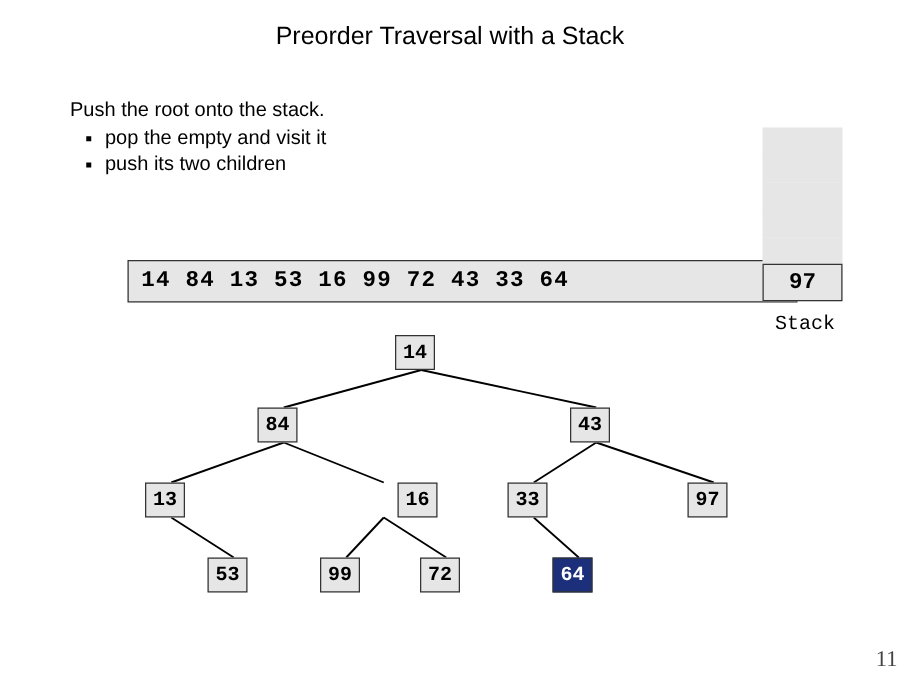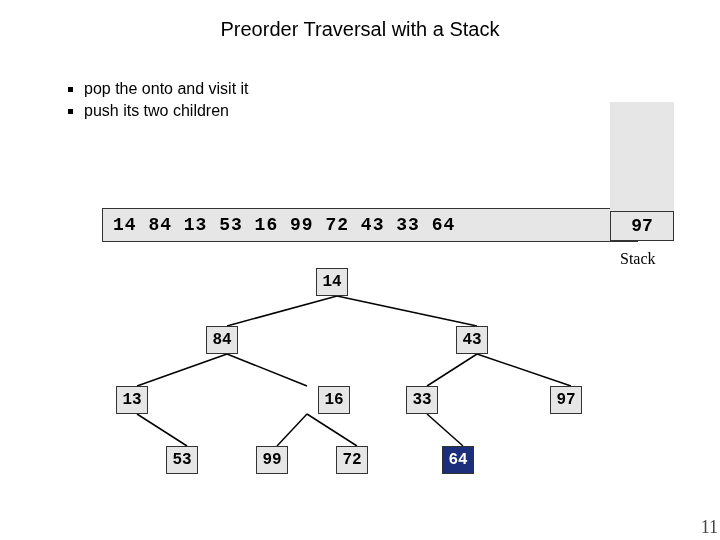--- a/index.html
+++ b/index.html
@@ -66,21 +66,21 @@
     text-align: center;
     height: 30px;
     line-height: 28px;
     margin-top: -1px;
   }
   .stacklabel {
     position: absolute;
     left: 620px;
     top: 250px;
     font-size: 16px;
-    font-family: Liberation Serif, serif;
+    font-family: Liberation Mono, monospace;
   }
   .tree {
     position: absolute;
     left: 56px;
     top: 268px;
     width: 600px;
     height: 240px;
   }
   .tree svg { position: absolute; left: 0; top: 0; }
   .node {
@@ -108,22 +108,23 @@
     font-family: Georgia, serif;
     margin-left: 12px;
   }
 </style>
 </head>
 <body>
 
 <div class="title">Preorder Traversal with a Stack</div>
 
 <div class="algo">
+  <div>Push the root onto the stack.</div>
   <ul>
-    <li>pop the onto and visit it</li>
+    <li>pop the empty and visit it</li>
     <li>push its two children</li>
   </ul>
 </div>
 
 <div class="seqrow">
   <div class="seqbox">14 84 13 53 16 99 72 43 33 64</div>
 </div>
 
 <div class="stackcol">
   <div class="stackcell"></div>

